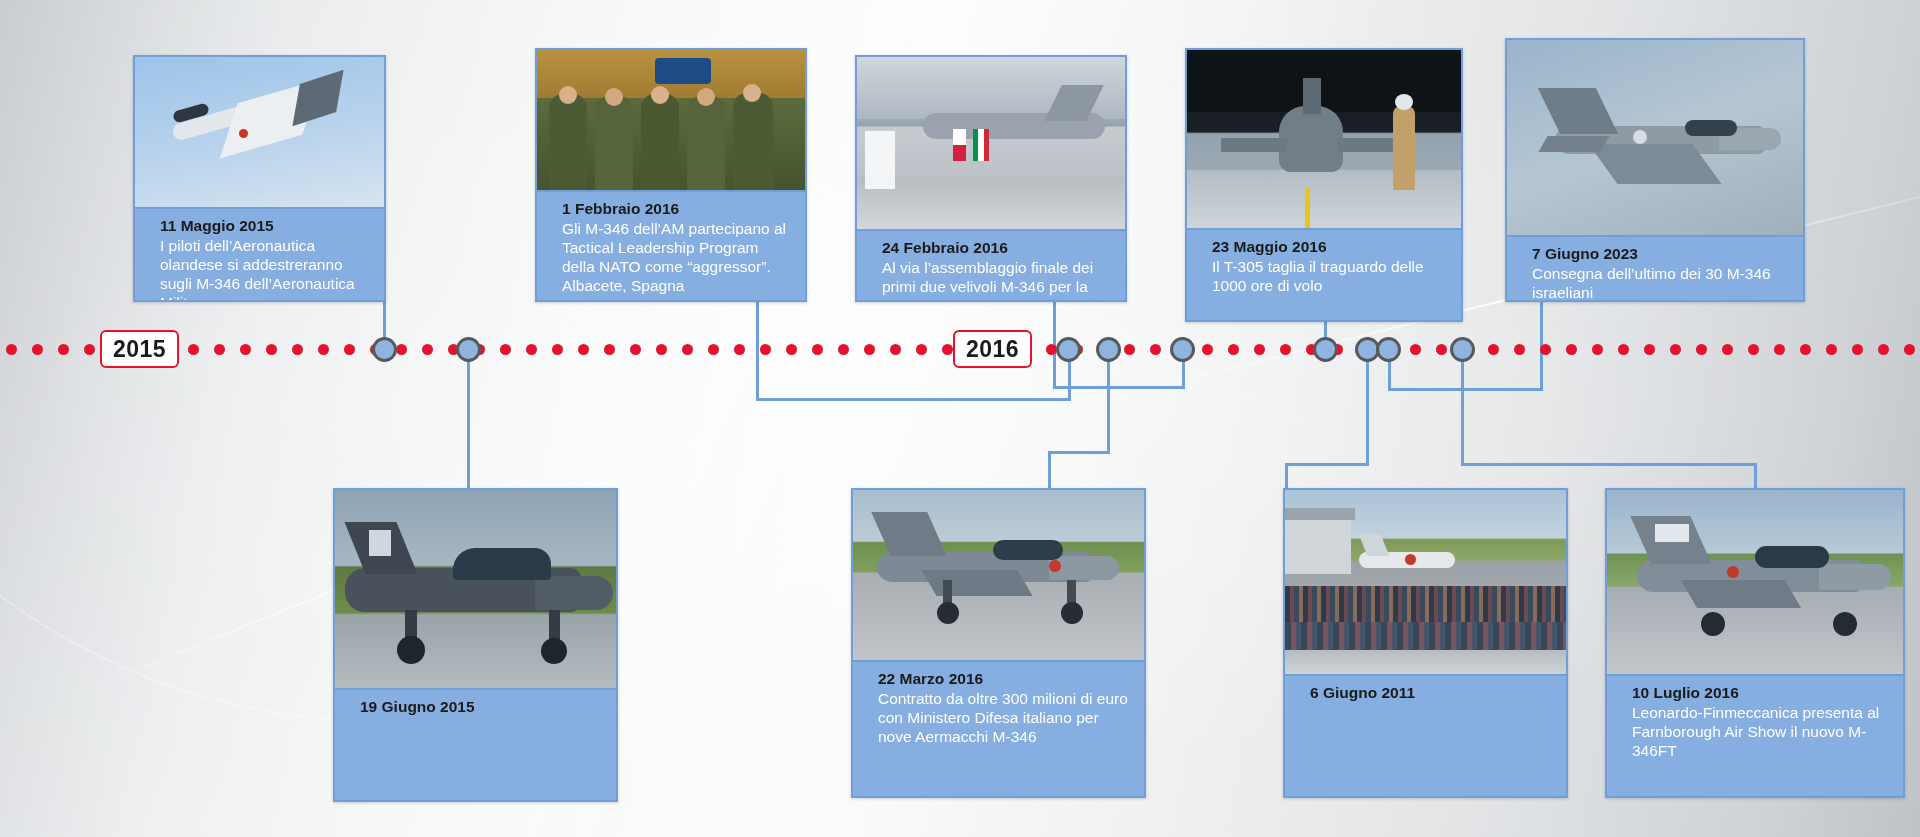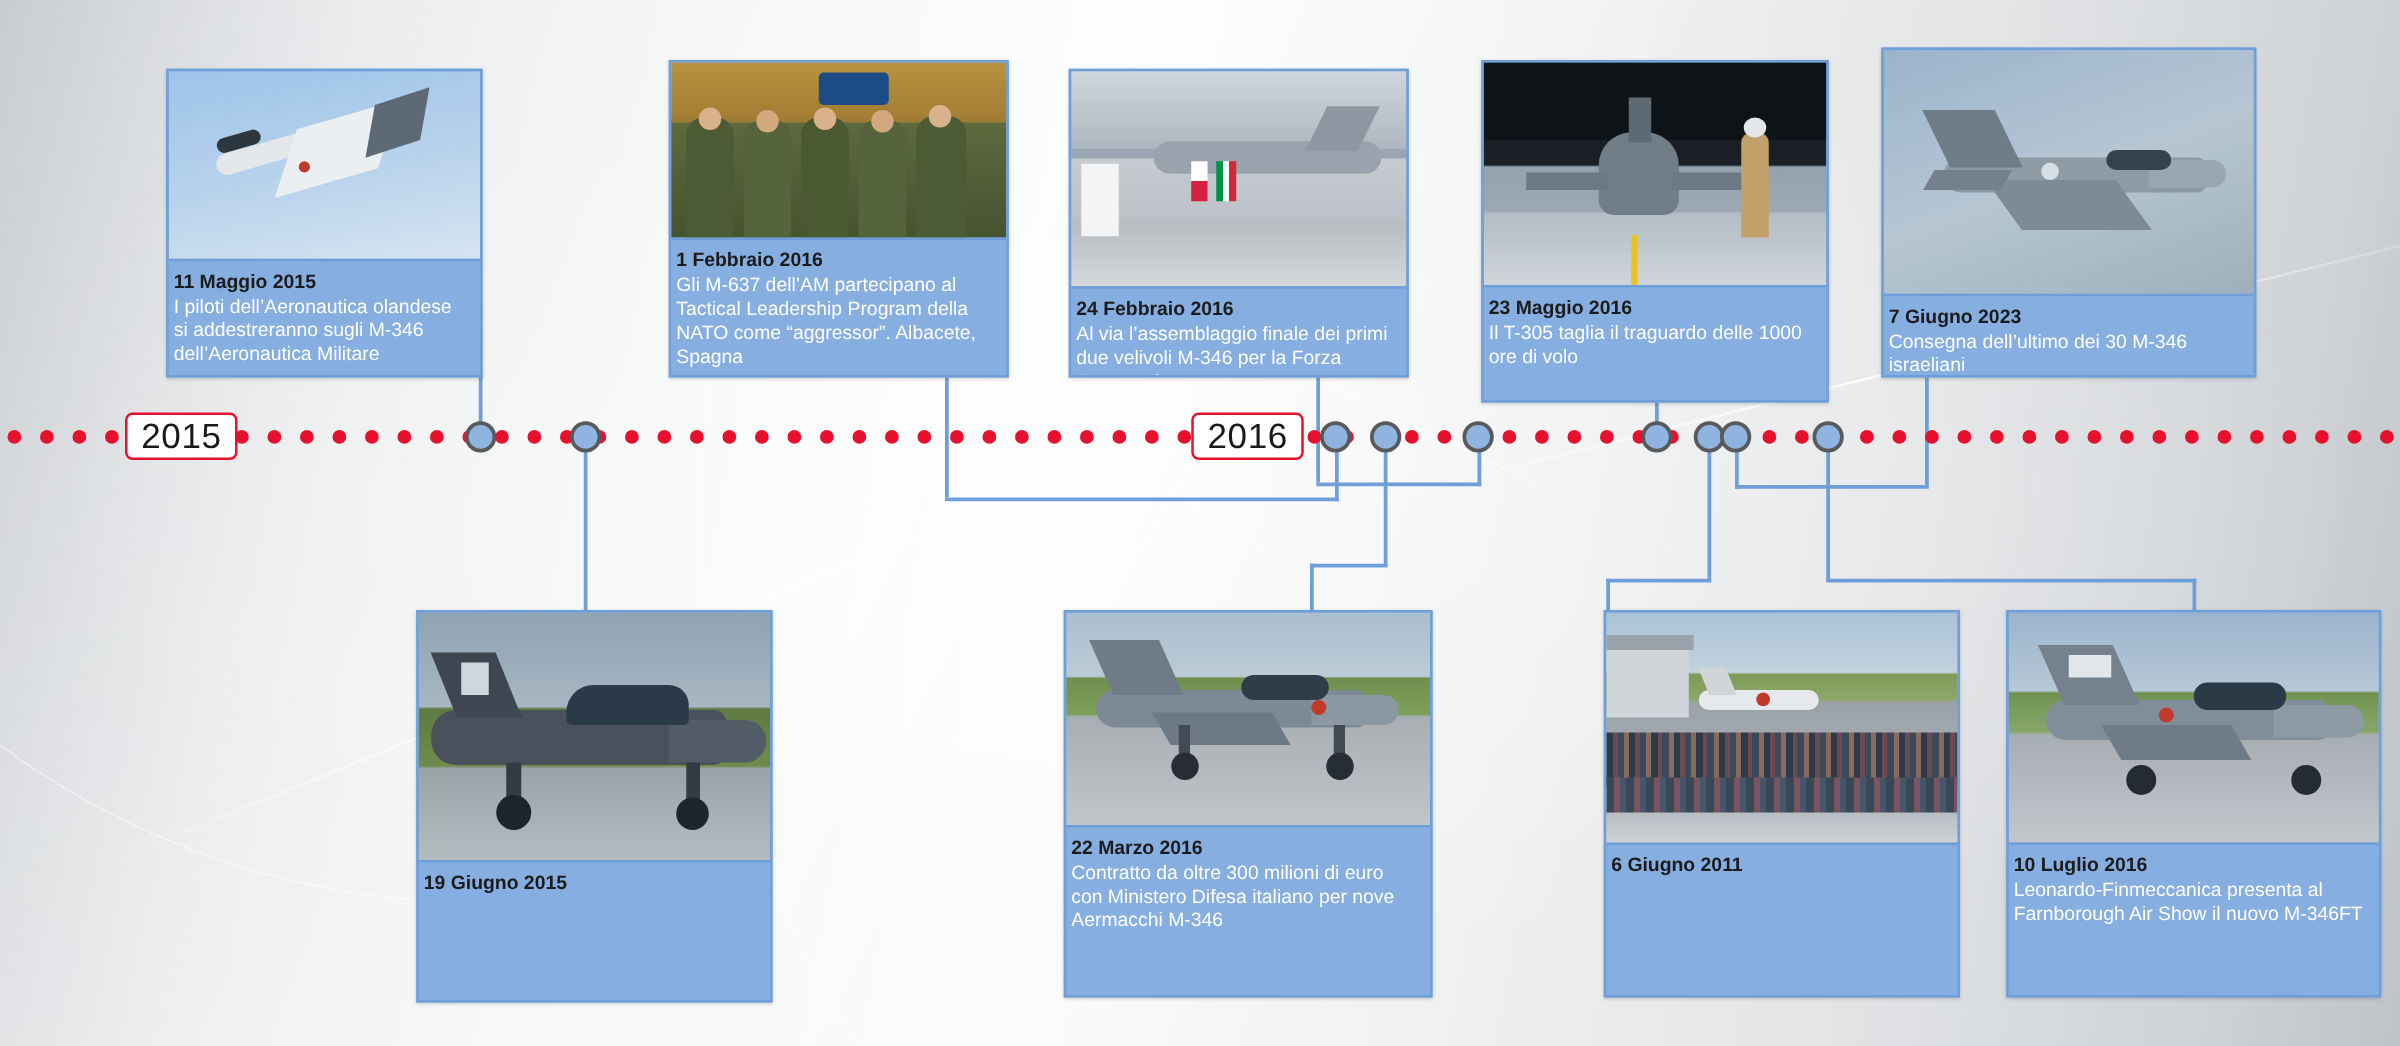--- a/index.html
+++ b/index.html
@@ -23,21 +23,21 @@
   .arc{position:absolute;border:1.5px solid rgba(255,255,255,.7);border-radius:50%;pointer-events:none;}
   .vig{position:absolute;inset:0;pointer-events:none;
     background:radial-gradient(ellipse 70% 65% at 50% 48%, rgba(255,255,255,.38) 0%, rgba(255,255,255,0) 70%);}
 
   
   #axis{position:absolute;left:0;top:339px;width:1920px;height:22px;}
   .dot{position:absolute;width:11px;height:11px;border-radius:50%;background:#e8112d;top:5px;}
   .yearbox{
     position:absolute;top:-9px;height:38px;box-sizing:border-box;
     border:2.5px solid #e8112d;border-radius:6px;background:#ffffff;
-    color:#1a1a1a;font-weight:normal;font-size:28px;letter-spacing:.5px;
+    color:#1a1a1a;font-weight:bold;font-size:23px;letter-spacing:.5px;
     display:flex;align-items:center;justify-content:center;padding:0 11px;
   }
   .node{
     position:absolute;width:25px;height:25px;border-radius:50%;
     background:#8fb4e0;border:3px solid #58595b;box-sizing:border-box;top:-2px;
   }
 
   
   .conn{position:absolute;background:#6f9fd8;}
 
@@ -46,21 +46,21 @@
     position:absolute;box-sizing:border-box;
     background:#86aee0;border:2px solid #6f9fd8;
     box-shadow:0 1px 3px rgba(0,0,0,.18);
     display:flex;flex-direction:column;
     overflow:hidden;
   }
   .card .photo{
     width:100%;background-size:cover;background-position:center;
     border-bottom:2px solid #6f9fd8;flex:0 0 auto;position:relative;overflow:hidden;
   }
-  .card .body{padding:7px 10px 9px 4px;flex:1 1 auto;}
+  .card .body{padding:7px 10px 9px 25px;flex:1 1 auto;}
   .card .date{
     color:#1b1b1b;font-weight:bold;font-size:15.5px;line-height:19px;
     margin-bottom:1px;white-space:nowrap;
   }
   .card .desc{
     color:#ffffff;font-size:15.5px;line-height:19px;font-weight:500;
   }
   .ph-jetsky{background:linear-gradient(170deg,#9dc4e9 0%,#b9d3ec 55%,#d6e4f1 100%);}
   .ph-group{background:linear-gradient(#c9a463 0%,#b4894a 32%,#5d6b3e 33%,#46532f 100%);}
   .ph-hangar{background:linear-gradient(#b9c3cc 0%,#98a4b0 40%,#c6cbd0 41%,#b0b6bc 100%);}
@@ -222,21 +222,21 @@
       <div class="silh" style="left:150px;top:46px;width:38px;height:94px;background:#55643a;border-radius:14px 14px 0 0;"></div>
       <div class="silh" style="left:196px;top:43px;width:40px;height:97px;background:#4d5b34;border-radius:14px 14px 0 0;"></div>
       <div class="silh" style="left:22px;top:36px;width:18px;height:18px;border-radius:50%;background:#d9b28c;"></div>
       <div class="silh" style="left:68px;top:38px;width:18px;height:18px;border-radius:50%;background:#d3a87f;"></div>
       <div class="silh" style="left:114px;top:36px;width:18px;height:18px;border-radius:50%;background:#d9b28c;"></div>
       <div class="silh" style="left:160px;top:38px;width:18px;height:18px;border-radius:50%;background:#d3a87f;"></div>
       <div class="silh" style="left:206px;top:34px;width:18px;height:18px;border-radius:50%;background:#d9b28c;"></div>
     </div>
     <div class="body">
       <div class="date">1 Febbraio 2016</div>
-      <div class="desc">Gli M-637 dell’AM partecipano al Tactical Leadership Program della NATO come “aggressor”. Albacete, Spagna</div>
+      <div class="desc">Gli M-346 dell’AM partecipano al Tactical Leadership Program della NATO come “aggressor”. Albacete, Spagna</div>
     </div>
   </div>
 
   <div class="card" style="left:855px;top:55px;width:272px;height:247px;">
     <div class="photo ph-hangar" style="height:172px;">
       <div class="silh" style="left:0;top:0;width:272px;height:62px;background:linear-gradient(#cfd6dc,#aeb7c0);"></div>
       <div class="silh" style="left:0;top:120px;width:272px;height:52px;background:linear-gradient(#b7bcc1,#d3d7da);"></div>
       <div class="silh" style="left:66px;top:56px;width:182px;height:26px;border-radius:14px;background:#9aa3ad;"></div>
       <div class="silh" style="left:196px;top:28px;width:42px;height:36px;background:#8d97a1;transform:skewX(-26deg);"></div>
       <div class="silh" style="left:8px;top:74px;width:30px;height:58px;background:#f2f4f6;"></div>

